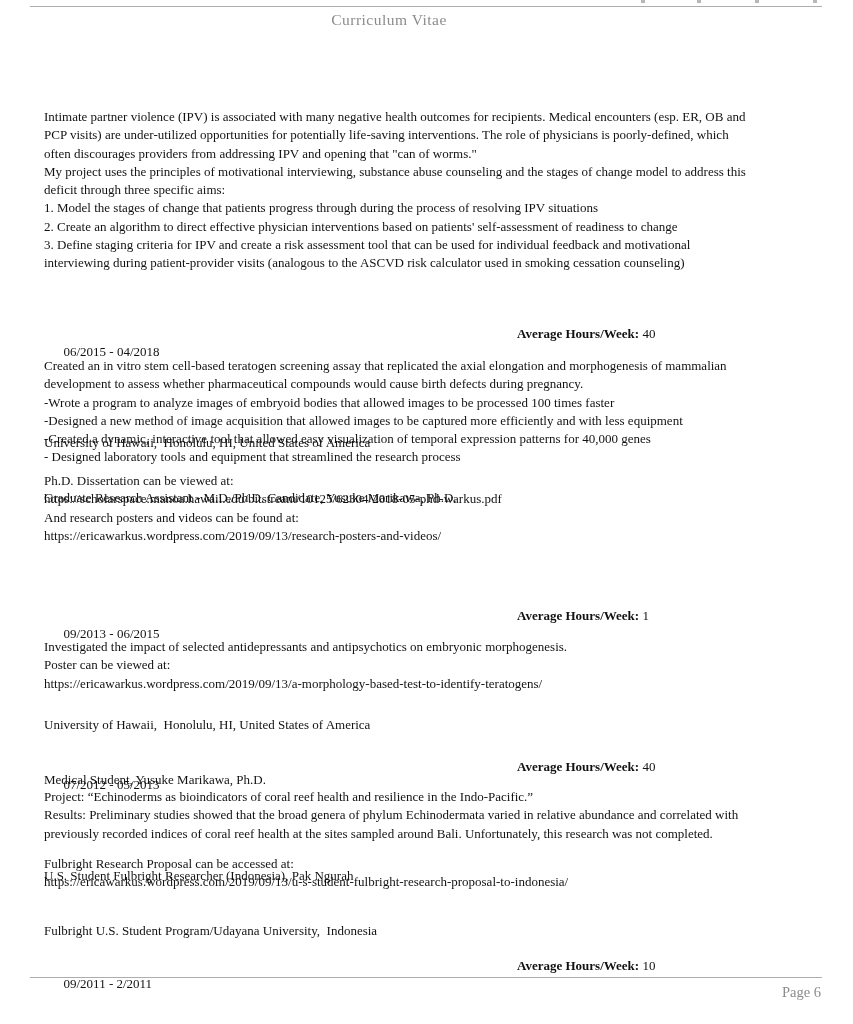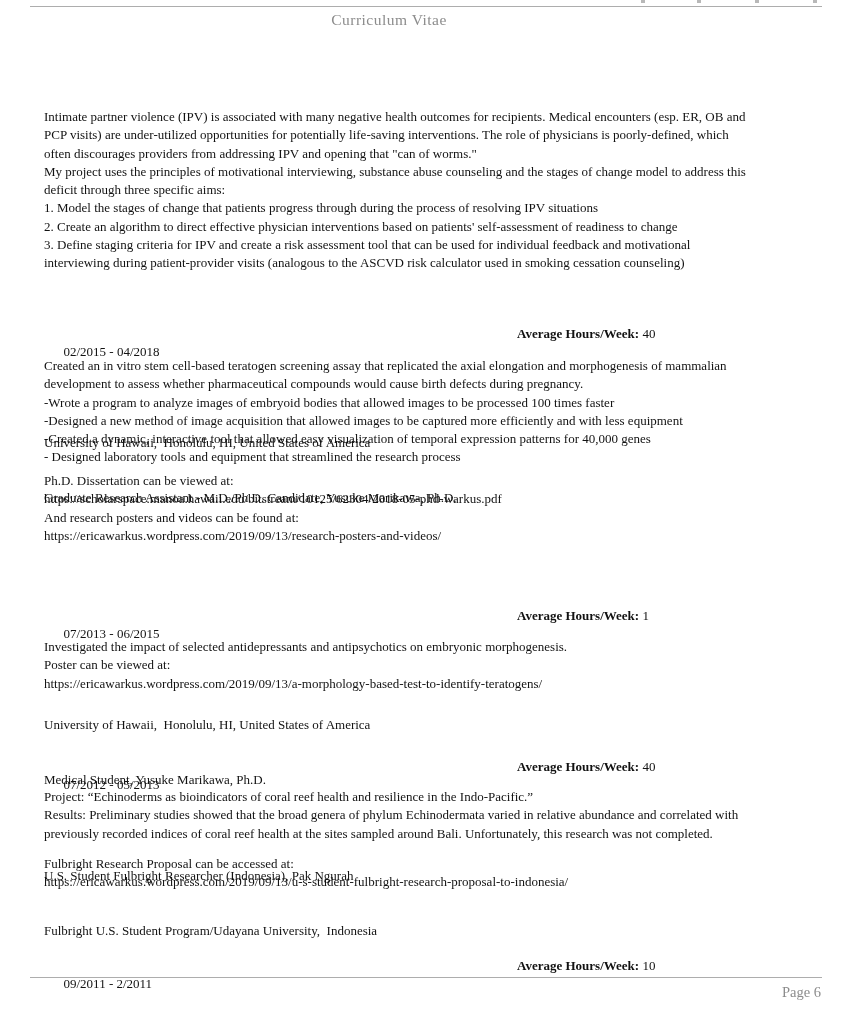--- a/index.html
+++ b/index.html
@@ -72,40 +72,40 @@
 often discourages providers from addressing IPV and opening that "can of worms."
 My project uses the principles of motivational interviewing, substance abuse counseling and the stages of change model to address this
 deficit through three specific aims:
 1. Model the stages of change that patients progress through during the process of resolving IPV situations
 2. Create an algorithm to direct effective physician interventions based on patients' self-assessment of readiness to change
 3. Define staging criteria for IPV and create a risk assessment tool that can be used for individual feedback and motivational
 interviewing during patient-provider visits (analogous to the ASCVD risk calculator used in smoking cessation counseling)</div>
 
   <div class="blk entry-head" style="top:288px">
     <div style="position:relative">
-      <span>02/2015 - 04/2018</span>
+      <span>06/2015 - 04/2018</span>
       <span class="hours"><b>Average Hours/Week:</b> <span>40</span></span>
     </div>
     <div>University of Hawaii,  Honolulu, HI, United States of America</div>
     <div>Graduate Research Assistant - M.D./Ph.D. Candidate, Yusuke Marikawa, Ph.D.</div>
   </div>
   <div class="blk" style="top:357px">Created an in vitro stem cell-based teratogen screening assay that replicated the axial elongation and morphogenesis of mammalian
 development to assess whether pharmaceutical compounds would cause birth defects during pregnancy.
 -Wrote a program to analyze images of embryoid bodies that allowed images to be processed 100 times faster
 -Designed a new method of image acquisition that allowed images to be captured more efficiently and with less equipment
 -Created a dynamic, interactive tool that allowed easy visualization of temporal expression patterns for 40,000 genes
 - Designed laboratory tools and equipment that streamlined the research process</div>
   <div class="blk" style="top:472px">Ph.D. Dissertation can be viewed at:
 https://scholarspace.manoa.hawaii.edu/bitstream/10125/62304/2018-05-phd-warkus.pdf
 And research posters and videos can be found at:
 https://ericawarkus.wordpress.com/2019/09/13/research-posters-and-videos/</div>
 
   <div class="blk entry-head" style="top:570px">
     <div style="position:relative">
-      <span>07/2013 - 06/2015</span>
+      <span>09/2013 - 06/2015</span>
       <span class="hours"><b>Average Hours/Week:</b> <span>1</span></span>
     </div>
     <div>University of Hawaii,  Honolulu, HI, United States of America</div>
     <div>Medical Student, Yusuke Marikawa, Ph.D.</div>
   </div>
   <div class="blk" style="top:638px">Investigated the impact of selected antidepressants and antipsychotics on embryonic morphogenesis.
 Poster can be viewed at:
 https://ericawarkus.wordpress.com/2019/09/13/a-morphology-based-test-to-identify-teratogens/</div>
 
   <div class="blk entry-head" style="top:721px">

